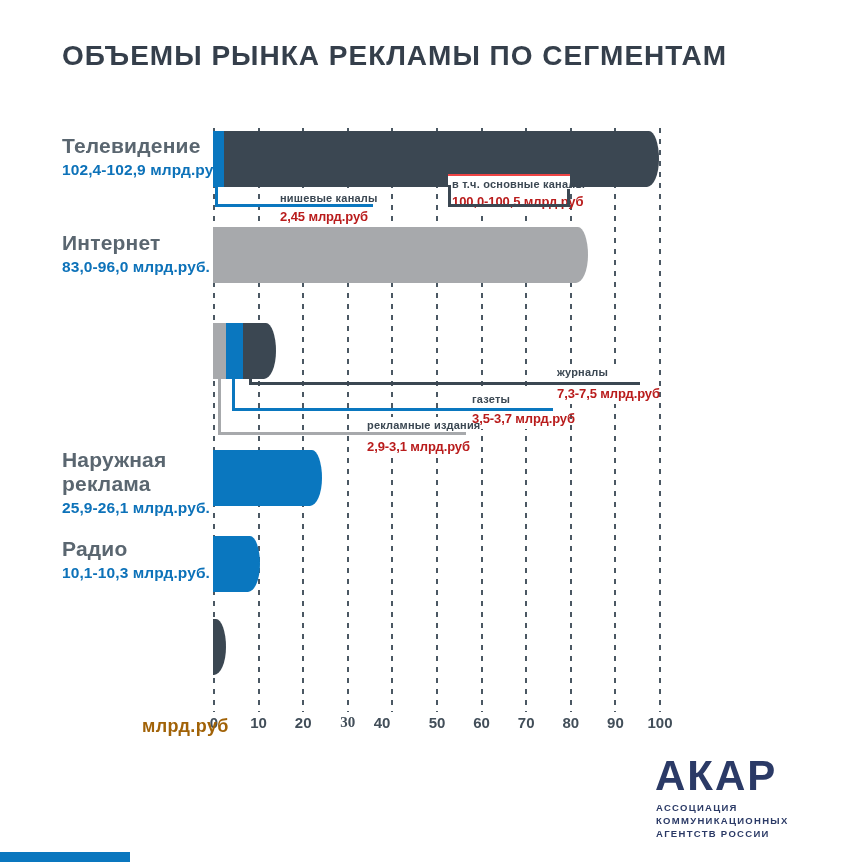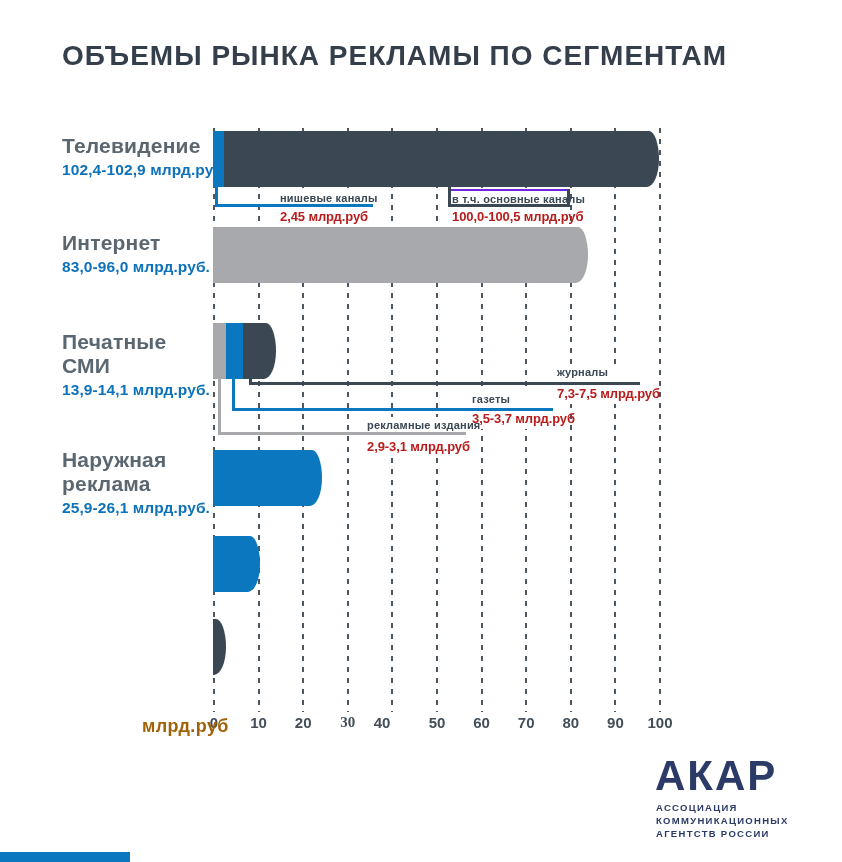--- a/index.html
+++ b/index.html
@@ -89,27 +89,27 @@
   <div class="axis-unit">млрд.руб</div>
 
   <div class="row-label" style="top:134px">
     <div class="cat">Телевидение</div>
     <div class="val">102,4-102,9 млрд.руб.</div>
   </div>
   <div class="row-label" style="top:231px">
     <div class="cat">Интернет</div>
     <div class="val">83,0-96,0 млрд.руб.</div>
   </div>
-  <div class="row-label" style="top:330px">
-    <div class="cat">Печатные СМИ</div>
-    <div class="val">13,9-14,1 млрд.руб.</div>
-  </div>
   <div class="row-label" style="top:448px">
     <div class="cat">Наружная реклама</div>
     <div class="val">25,9-26,1 млрд.руб.</div>
+  </div>
+  <div class="row-label" style="top:537px">
+    <div class="cat">Радио</div>
+    <div class="val">10,1-10,3 млрд.руб.</div>
   </div>
 
   <div class="bar-track" style="top:131px">
       <div class="seg" style="width: 10.9px; background: rgb(10, 119, 191);"></div>
       <div class="seg rounded" style="width: 435.1px; background: rgb(59, 71, 82);"></div>
     </div>
   <div class="bar-track" style="top:227px">
       <div class="seg rounded" style="width: 374.6px; background: rgb(167, 169, 172);"></div>
     </div>
   <div class="bar-track" style="top:323px">
@@ -136,21 +136,21 @@
   <div class="line c-dark" style="left:249px;top:382px;width:391px;height:2.5px"></div>
   <div class="line c-blue" style="left:232px;top:377px;width:3px;height:33px"></div>
   <div class="line c-blue" style="left:232px;top:408px;width:321px;height:2.5px"></div>
   <div class="line c-gray" style="left:218px;top:377px;width:3px;height:57px"></div>
   <div class="line c-gray" style="left:218px;top:432px;width:248px;height:2.5px"></div>
 
   <div class="co" style="left:276px;top:190px;width:97px;height:37px">
     <div class="co-label">нишевые каналы</div>
     <div class="co-value">2,45 млрд.руб</div>
   </div>
-  <div class="co" style="left:448px;top:189px;width:122px;height:38px;border-top:2px solid #6d28d9">
+  <div class="co" style="left:448px;top:174px;width:122px;height:38px;border-top:2px solid #ef4444">
     <div class="co-label">в т.ч. основные каналы</div>
     <div class="co-value">100,0-100,5 млрд.руб</div>
   </div>
   <div class="co" style="left:553px;top:364px;width:87px;height:40px">
     <div class="co-label">журналы</div>
     <div class="co-value">7,3-7,5 млрд.руб</div>
   </div>
   <div class="co" style="left:468px;top:391px;width:85px;height:38px">
     <div class="co-label">газеты</div>
     <div class="co-value">3,5-3,7 млрд.руб</div>

